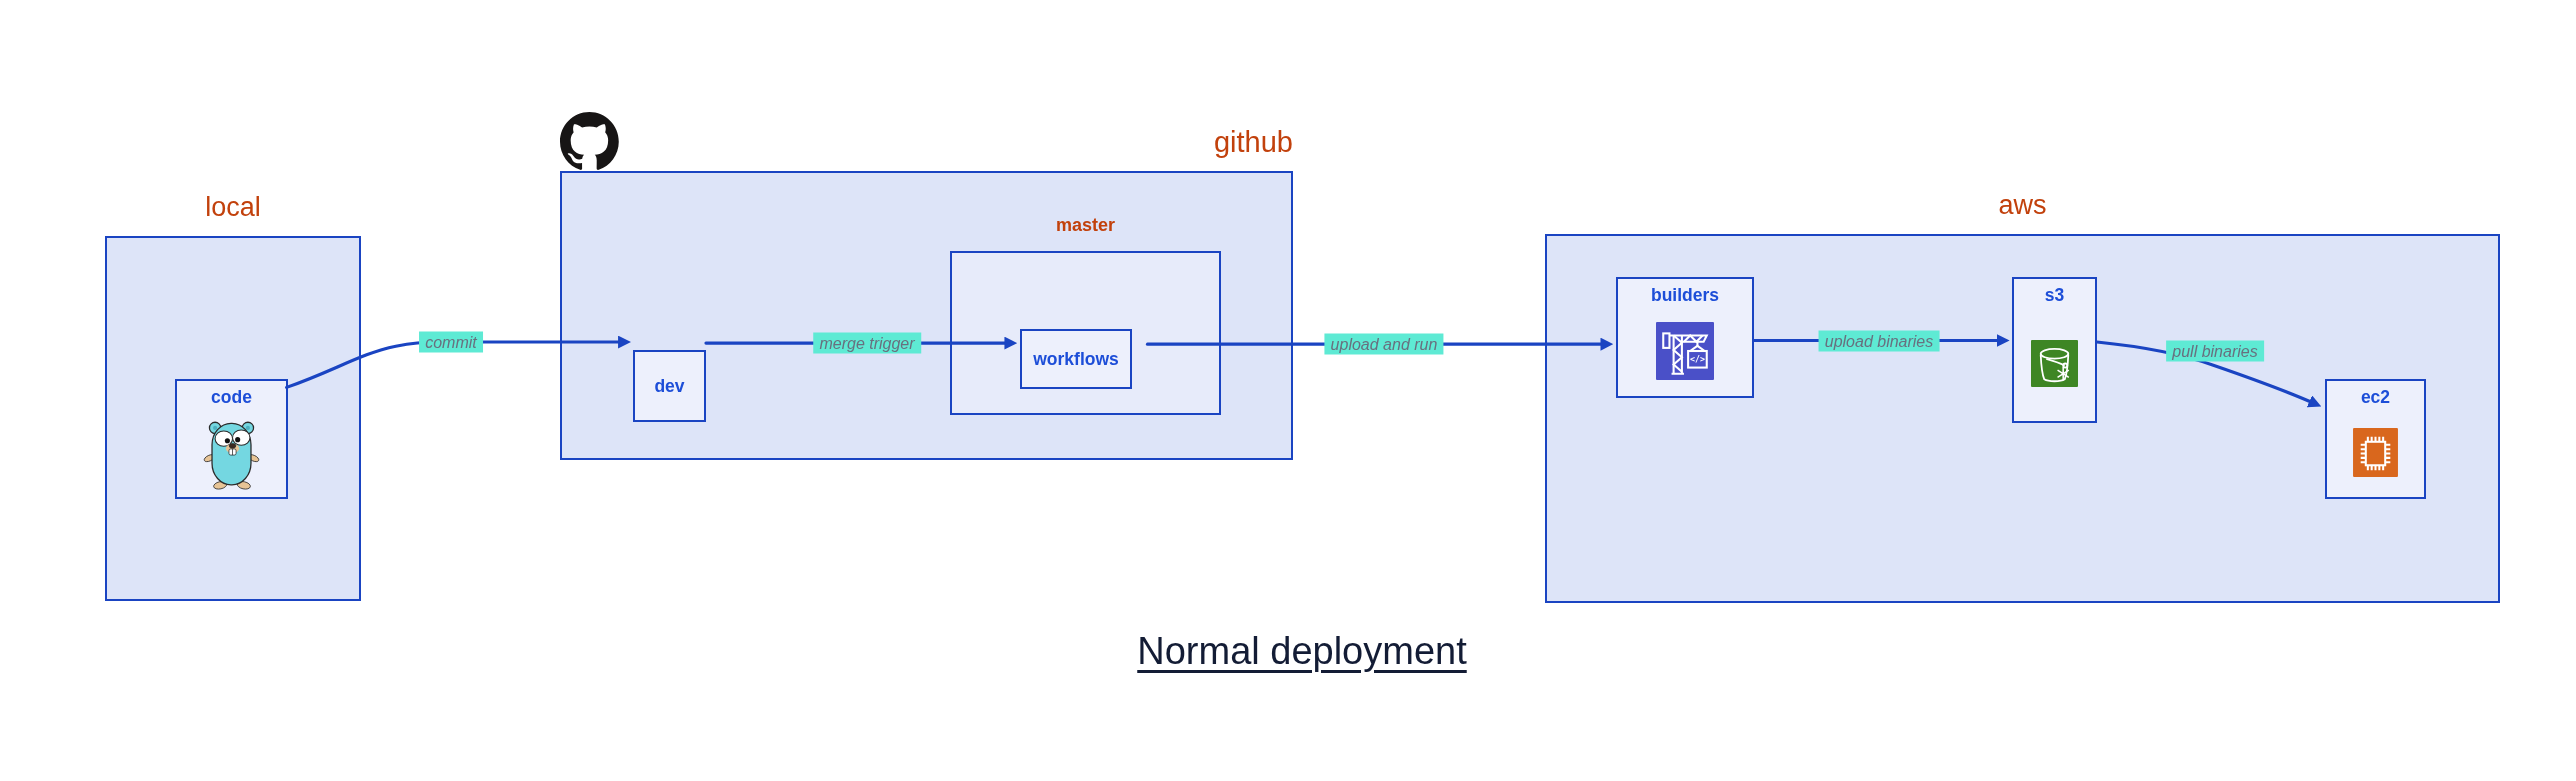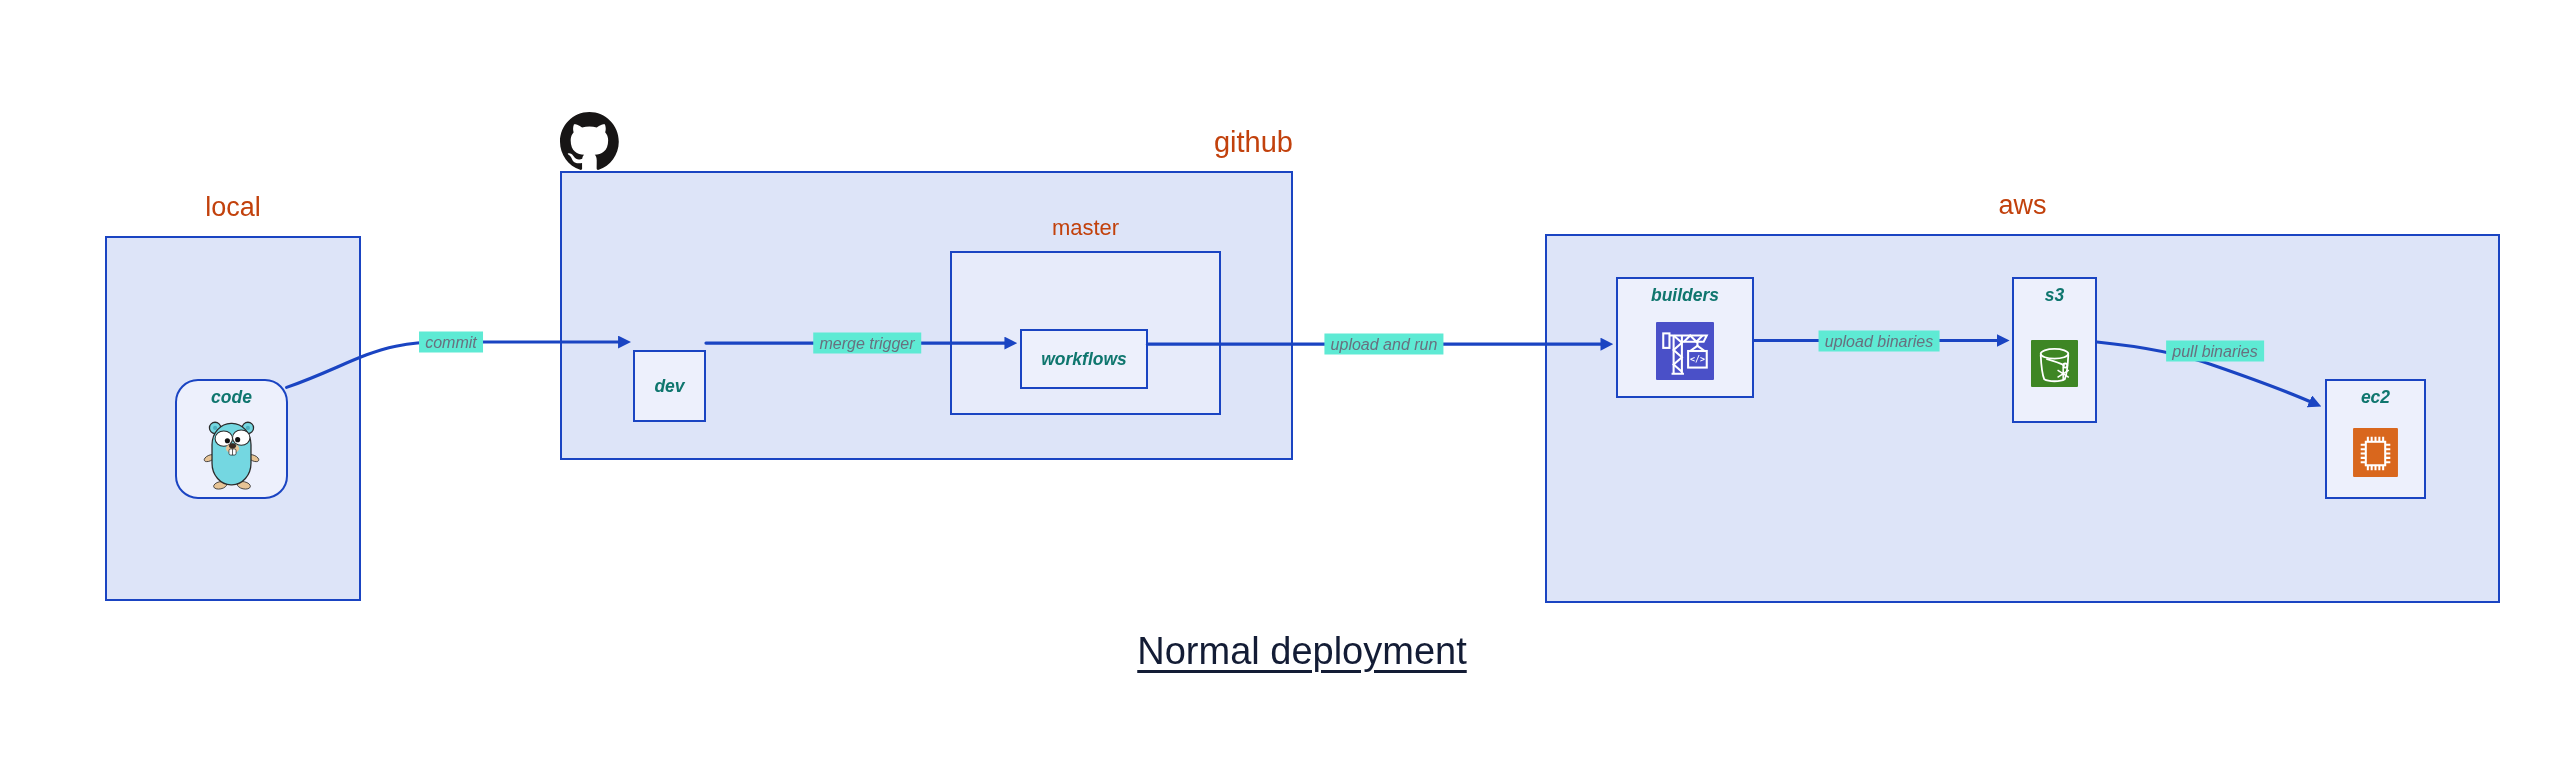--- a/index.html
+++ b/index.html
@@ -6,21 +6,21 @@
   .canvas{position:relative;width:2604px;height:781px;background:#ffffff;
           font-family:"Liberation Sans", sans-serif;overflow:hidden;}
 
   
   .box{position:absolute;box-sizing:border-box;border:2.6px solid #1a44c2;}
   .container-fill{background:#dde4f8;}
   .subgraph-fill{background:#e7ebfa;}
   .node-fill{background:#edf0fc;}
 
   .container-label{position:absolute;color:#c2410c;z-index:2;font-weight:400;}
-  .node-label{color:#0f766e;font-weight:700;font-size:17.5px;text-align:right;font-style:italic;}
+  .node-label{color:#1d4ed8;font-weight:700;font-size:17.5px;text-align:right;}
 
   .leaf{display:flex;flex-direction:column;align-items:center;z-index:3;}
   .leaf .node-label{padding-top:6.2px;}
   .leaf-center{justify-content:center;}
   .leaf-center .node-label{padding-top:0;}
 
   .icon-wrap{display:flex;flex:1;align-items:center;justify-content:center;}
 
   
   .edges-svg{position:absolute;left:0;top:0;z-index:5;pointer-events:none;}
@@ -45,30 +45,30 @@
 
 <div class="canvas">
 
   <div class="box container-fill" style="left:105px;top:236px;width:256px;height:365px;z-index:1;"></div>
   <div class="container-label" style="left:105px;top:192px;width:256px;text-align:center;font-size:27px;">local</div>
 
   <div class="box container-fill" style="left:560px;top:171px;width:733px;height:289px;z-index:1;"></div>
   <div class="container-label" style="left:560px;top:126px;width:733px;text-align:right;font-size:29px;">github</div>
 
   <div class="box subgraph-fill" style="left:950px;top:251px;width:271px;height:164px;z-index:2;"></div>
-  <div class="container-label" style="left:950px;top:215px;width:271px;text-align:center;font-size:22px;">master</div>
+  <div class="container-label" style="left:950px;top:215px;width:271px;text-align:center;font-size:18px;font-weight:bold;">master</div>
 
   <div class="box container-fill" style="left:1545px;top:234px;width:955px;height:369px;z-index:1;"></div>
   <div class="container-label" style="left:1545px;top:190px;width:955px;text-align:center;font-size:27px;">aws</div>
 
   <svg class="gh-logo" style="left:560px;top:112px;" width="59" height="58" viewBox="0 0 98 96">
     <path fill="#171515" fill-rule="evenodd" clip-rule="evenodd" d="M48.854 0C21.839 0 0 22 0 49.217c0 21.756 13.993 40.172 33.405 46.69 2.427.49 3.316-1.059 3.316-2.362 0-1.141-.08-5.052-.08-9.127-13.59 2.934-16.42-5.867-16.42-5.867-2.184-5.704-5.42-7.17-5.42-7.17-4.448-3.015.324-3.015.324-3.015 4.934.326 7.523 5.052 7.523 5.052 4.367 7.496 11.404 5.378 14.235 4.074.404-3.178 1.699-5.378 3.074-6.6-10.839-1.141-22.243-5.378-22.243-24.283 0-5.378 1.94-9.778 5.014-13.2-.485-1.222-2.184-6.275.486-13.038 0 0 4.125-1.304 13.426 5.052a46.97 46.97 0 0 1 12.214-1.63c4.125 0 8.33.571 12.213 1.63 9.302-6.356 13.427-5.052 13.427-5.052 2.67 6.763.97 11.816.485 13.038 3.155 3.422 5.015 7.822 5.015 13.2 0 18.905-11.404 23.06-22.324 24.283 1.78 1.548 3.316 4.481 3.316 9.126 0 6.6-.08 11.897-.08 13.526 0 1.304.89 2.853 3.316 2.364 19.412-6.52 33.405-24.935 33.405-46.691C97.707 22 75.788 0 48.854 0z"></path>
   </svg>
 
-  <div class="box node-fill leaf" style="left:175px;top:379px;width:113px;height:120px;border-radius:23px;">
+  <div class="box node-fill leaf" style="left:175px;top:379px;width:113px;height:120px;">
     <div class="node-label">code</div>
     <div class="icon-wrap">
       <svg width="61" height="81" viewBox="0 0 118 158">
         <circle cx="27" cy="31" r="11" fill="#74d7e1" stroke="#2b2b2b" stroke-width="2.5"></circle>
         <circle cx="91" cy="31" r="11" fill="#74d7e1" stroke="#2b2b2b" stroke-width="2.5"></circle>
         <circle cx="27" cy="31" r="4" fill="#4db0c0"></circle>
         <circle cx="91" cy="31" r="4" fill="#4db0c0"></circle>
         <ellipse cx="16" cy="90" rx="11" ry="5.5" fill="#e7c496" stroke="#2b2b2b" stroke-width="1.5" transform="rotate(-25 16 90)"></ellipse>
         <ellipse cx="102" cy="90" rx="11" ry="5.5" fill="#e7c496" stroke="#2b2b2b" stroke-width="1.5" transform="rotate(25 102 90)"></ellipse>
         <ellipse cx="37" cy="143" rx="13" ry="7" fill="#e7c496" stroke="#2b2b2b" stroke-width="1.5" transform="rotate(-12 37 143)"></ellipse>
@@ -83,21 +83,21 @@
         <rect x="54" y="72" width="14" height="12" rx="3.5" fill="#ffffff" stroke="#2b2b2b" stroke-width="1.5"></rect>
         <line x1="61" y1="72" x2="61" y2="84" stroke="#2b2b2b" stroke-width="1.5"></line>
       </svg>
     </div>
   </div>
 
   <div class="box node-fill leaf leaf-center" style="left:633px;top:307px;width:73px;height:72px;margin-top:43px;">
     <div class="node-label">dev</div>
   </div>
 
-  <div class="box node-fill leaf leaf-center" style="left:1020px;top:329px;width:128px;height:60px;z-index:3;">
+  <div class="box node-fill leaf leaf-center" style="left:1020px;top:329px;width:112px;height:60px;z-index:3;">
     <div class="node-label">workflows</div>
   </div>
 
   <div class="box node-fill leaf" style="left:1616px;top:277px;width:138px;height:121px;">
     <div class="node-label">builders</div>
     <div class="icon-wrap">
       <svg width="58" height="58" viewBox="0 0 112 112">
         <rect x="0" y="0" width="112" height="112" rx="2" fill="#4a50c8"></rect>
         <g stroke="#ffffff" stroke-width="4" fill="none">
           <rect x="14" y="22" width="12" height="28"></rect>

